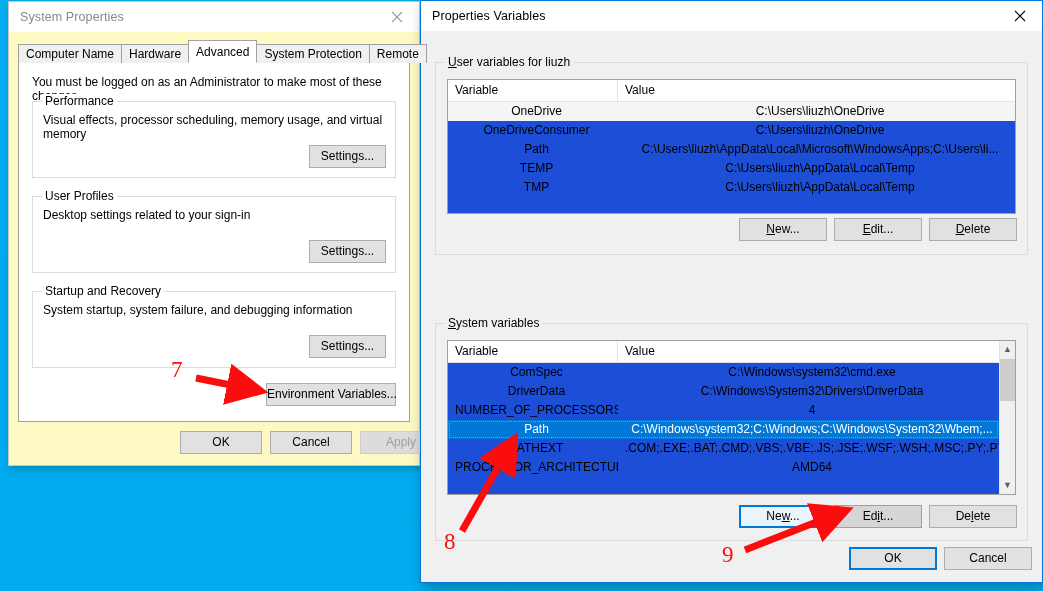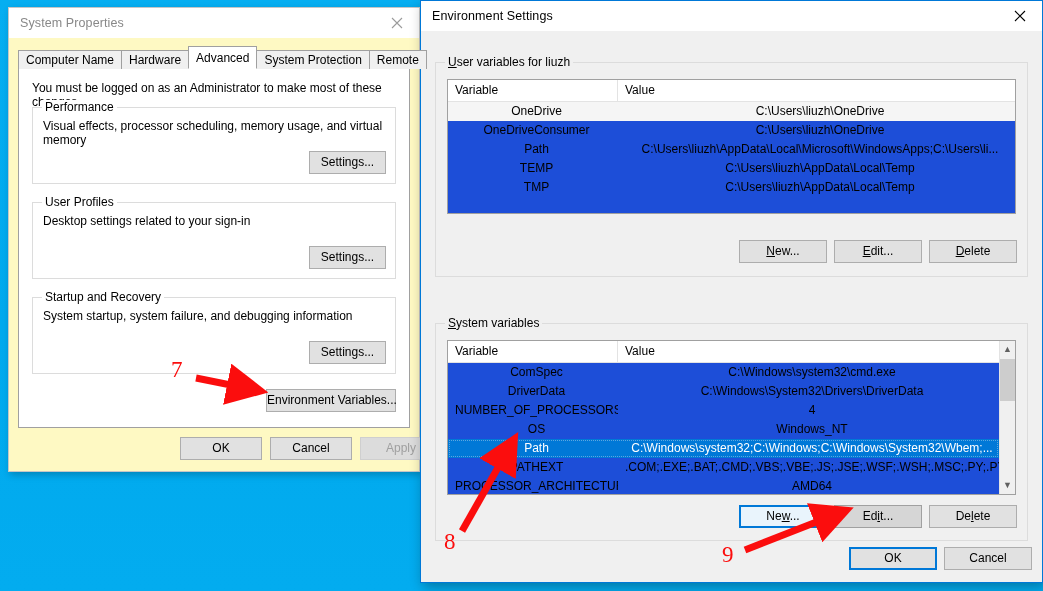--- a/index.html
+++ b/index.html
@@ -61,21 +61,21 @@
     display: flex;
     align-items: center;
     justify-content: center;
     cursor: default;
   }
   .close-btn svg { display: block; }
 
   
   #sysprops {
     left: 8px;
-    top: 7px;
+    top: 1px;
     width: 412px;
     height: 465px;
   }
   #sysprops-body {
     position: absolute;
     left: 0; right: 0;
     top: 30px; bottom: 0;
     background: #fef9c3;
   }
   .tabstrip {
@@ -342,31 +342,31 @@
     <div class="btnrow">
       <button class="btn abs" id="sp-ok">OK</button>
       <button class="btn abs" id="sp-cancel">Cancel</button>
       <button class="btn abs disabled" id="sp-apply">Apply</button>
     </div>
   </div>
 </div>
 
 <div class="window win-active" id="envvars">
   <div class="titlebar title-active">
-    <div class="title-text">Environment Settings</div>
+    <div class="title-text">Properties Variables</div>
     <div class="close-btn">
       <svg width="12" height="12" viewBox="0 0 12 12">
           <path d="M1 1 L11 11 M11 1 L1 11" stroke="#000" stroke-width="1.1" fill="none"></path>
         </svg>
     </div>
   </div>
 
   <div id="envvars-body">
 
-    <div class="ev-group" style="left:14px; right:14px; top:31px; height:215px;">
+    <div class="ev-group" style="left:14px; right:14px; top:31px; height:193px;">
       <div class="gb-title"><span class="acc">U</span><span>ser variables for liuzh</span></div>
 
       <div class="listview" style="left:11px; right:11px; top:16px; height:135px;">
         <div class="lv-head">
           <div class="col" style="width:170px;">Variable</div>
           <div class="col" style="flex:1;">Value</div>
         </div>
         <div class="lv-rows">
           <div class="lv-row alt">
             <div class="cell" style="width:170px;">OneDrive</div>
@@ -410,24 +410,20 @@
             <div class="cell" style="flex:1;">C:\Windows\system32\cmd.exe</div>
           </div>
           <div class="lv-row">
             <div class="cell" style="width:170px;">DriverData</div>
             <div class="cell" style="flex:1;">C:\Windows\System32\Drivers\DriverData</div>
           </div>
           <div class="lv-row">
             <div class="cell" style="width:170px;">NUMBER_OF_PROCESSORS</div>
             <div class="cell" style="flex:1;">4</div>
           </div>
-          <div class="lv-row">
-            <div class="cell" style="width:170px;">OS</div>
-            <div class="cell" style="flex:1;">Windows_NT</div>
-          </div>
           <div class="lv-row selected">
             <div class="cell" style="width:170px;">Path</div>
             <div class="cell" style="flex:1;">C:\Windows\system32;C:\Windows;C:\Windows\System32\Wbem;...</div>
           </div>
           <div class="lv-row">
             <div class="cell" style="width:170px;">PATHEXT</div>
             <div class="cell" style="flex:1;">.COM;.EXE;.BAT;.CMD;.VBS;.VBE;.JS;.JSE;.WSF;.WSH;.MSC;.PY;.PYW</div>
           </div>
           <div class="lv-row">
             <div class="cell" style="width:170px;">PROCESSOR_ARCHITECTURE</div>

